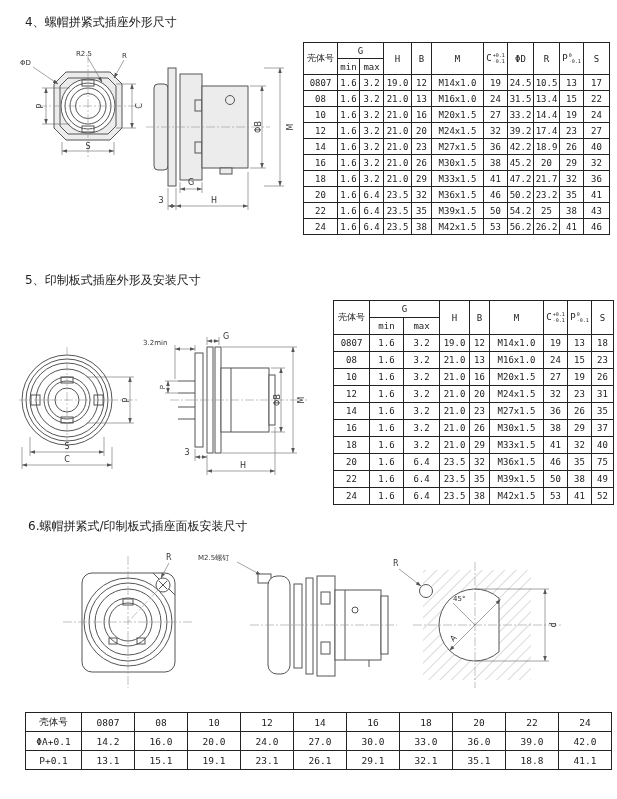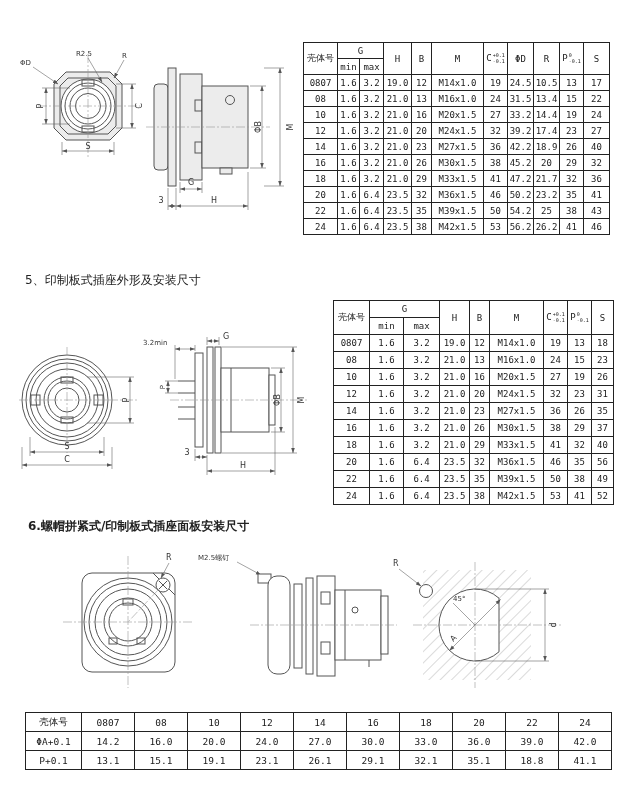--- a/index.html
+++ b/index.html
@@ -33,20 +33,21 @@
       <marker id="ar" viewBox="0 0 10 10" refX="9.5" refY="5" markerWidth="9" markerHeight="9" orient="auto-start-reverse">
         <path d="M0,1.6 L10,5 L0,8.4 Z" fill="#555"></path>
       </marker>
       <pattern id="hatch" width="8" height="8" patternUnits="userSpaceOnUse" patternTransform="rotate(45)">
         <rect width="8" height="8" fill="#ffffff"></rect>
         <line x1="0" y1="0" x2="0" y2="8" stroke="#b5b5b5" stroke-width="1"></line>
       </pattern>
     </defs>
   </svg>
 
+  <div class="title" style="left:25px;top:14px;">4、螺帽拼紧式插座外形尺寸</div>
 
   <svg class="draw" style="left:18px;top:38px;" width="285" height="205" viewBox="0 0 285 205">
     <g>
       <path class="fl" d="M48 34 H92 L104 46 V90 L92 102 H48 L36 90 V46 Z"></path>
       <path class="nf" d="M50 40 H90 L98 48 V88 L90 96 H50 L42 88 V48 Z"></path>
       <circle class="ol" cx="70" cy="68" r="27"></circle>
       <circle class="nf" cx="70" cy="68" r="23"></circle>
       <circle class="nf" cx="70" cy="68" r="18"></circle>
       <circle class="nf" cx="70" cy="68" r="12.5"></circle>
       <rect class="nf" x="64" y="42" width="12" height="6"></rect>
@@ -462,21 +463,21 @@
         </tr>
         <tr>
           <td>20</td>
           <td>1.6</td>
           <td>6.4</td>
           <td>23.5</td>
           <td>32</td>
           <td>M36x1.5</td>
           <td>46</td>
           <td>35</td>
-          <td>56</td>
+          <td>75</td>
         </tr>
         <tr>
           <td>22</td>
           <td>1.6</td>
           <td>6.4</td>
           <td>23.5</td>
           <td>35</td>
           <td>M39x1.5</td>
           <td>50</td>
           <td>38</td>
@@ -489,21 +490,21 @@
           <td>23.5</td>
           <td>38</td>
           <td>M42x1.5</td>
           <td>53</td>
           <td>41</td>
           <td>52</td>
         </tr>
       </tbody>
   </table>
 
-  <div class="title" style="left:28px;top:518px;font-weight:bold;">6.螺帽拼紧式/印制板式插座面板安装尺寸</div>
+  <div class="title" style="left:28px;top:518px;">6.螺帽拼紧式/印制板式插座面板安装尺寸</div>
 
   <svg class="draw" style="left:25px;top:540px;" width="580" height="165" viewBox="0 0 580 165">
     <g>
       <rect class="ol" x="57" y="33" width="93" height="99" rx="10"></rect>
       <line class="nf" x1="128" y1="33" x2="150" y2="55"></line>
       <circle class="nf" cx="103" cy="82" r="44"></circle>
       <circle class="nf" cx="103" cy="82" r="39"></circle>
       <circle class="nf" cx="103" cy="82" r="33"></circle>
       <circle class="nf" cx="103" cy="82" r="24"></circle>
       <circle class="nf" cx="103" cy="82" r="19"></circle>

